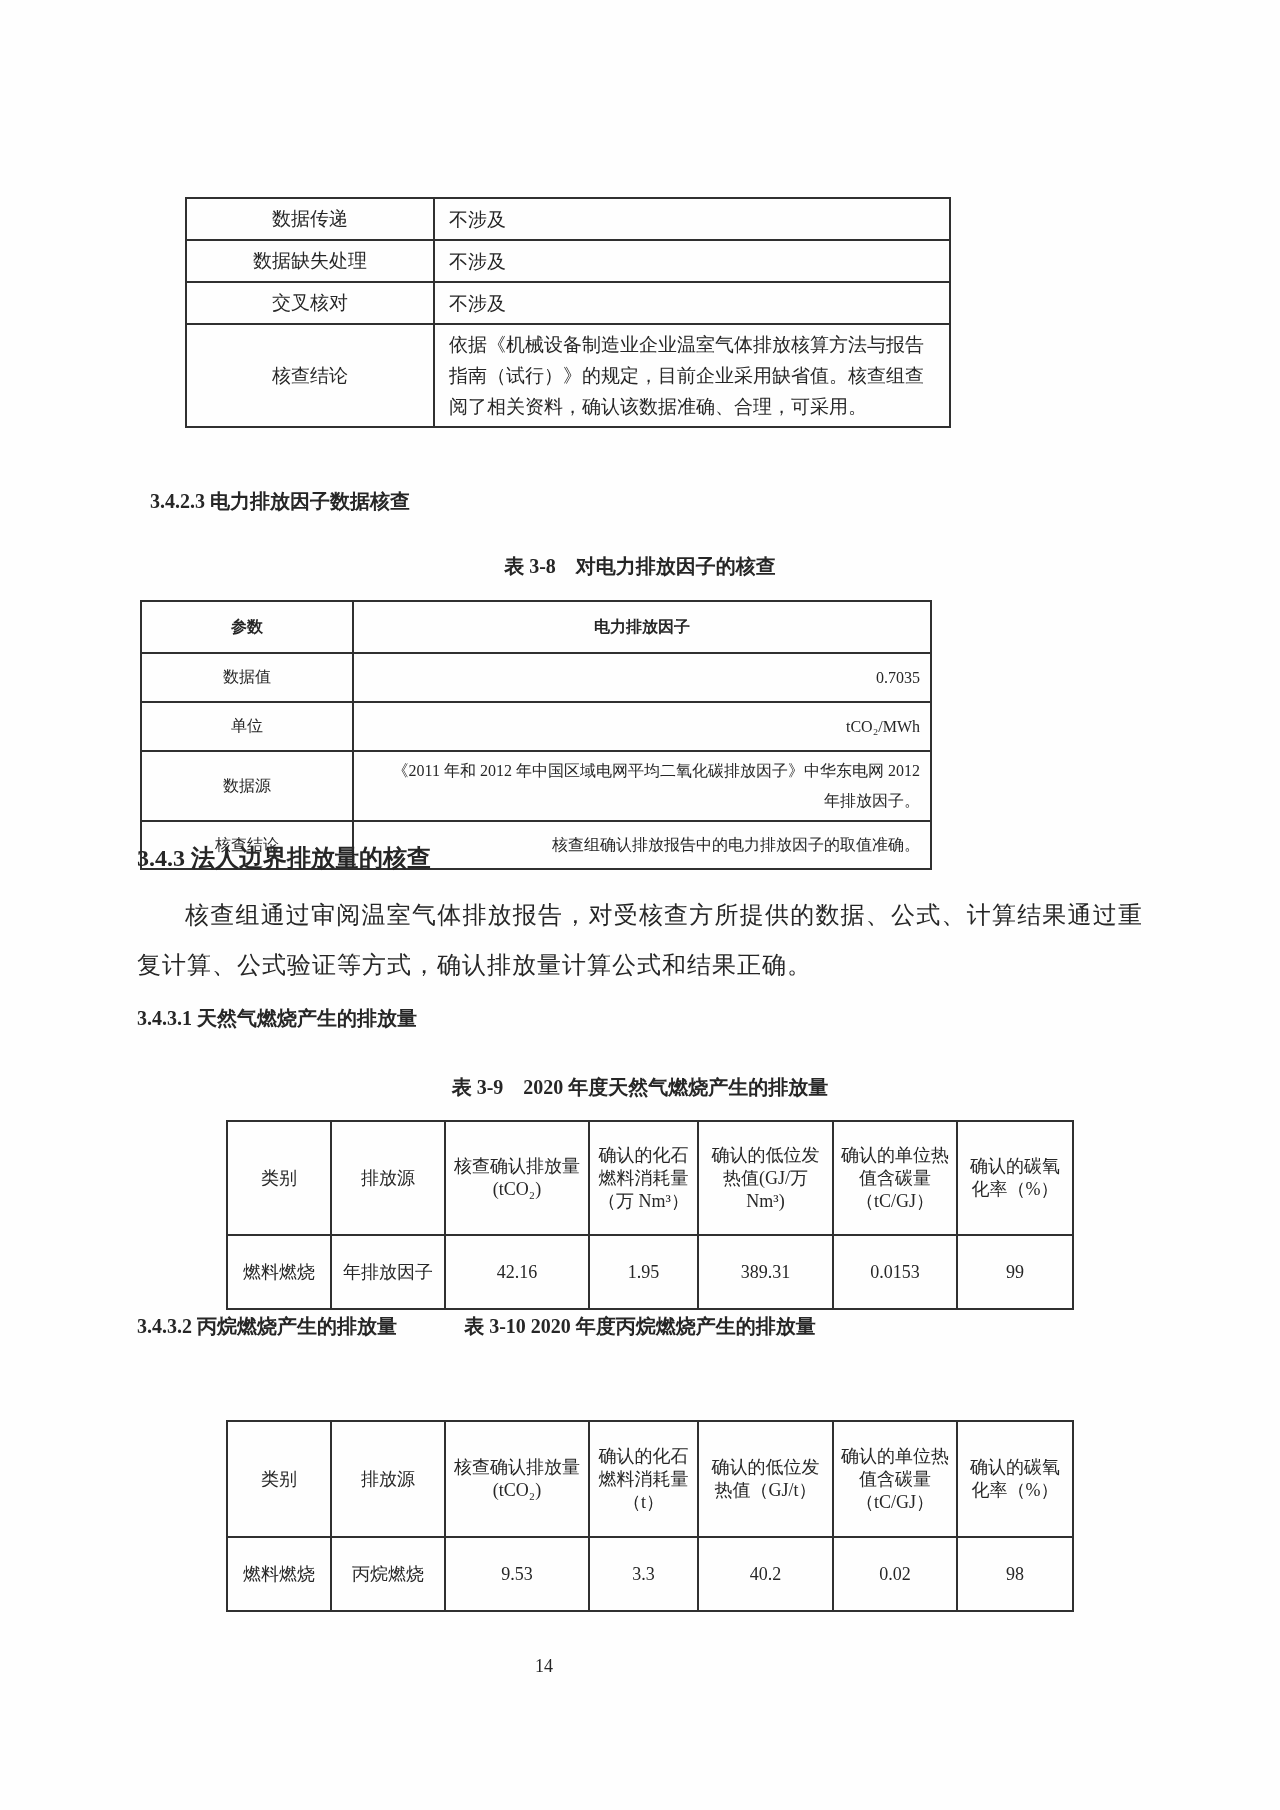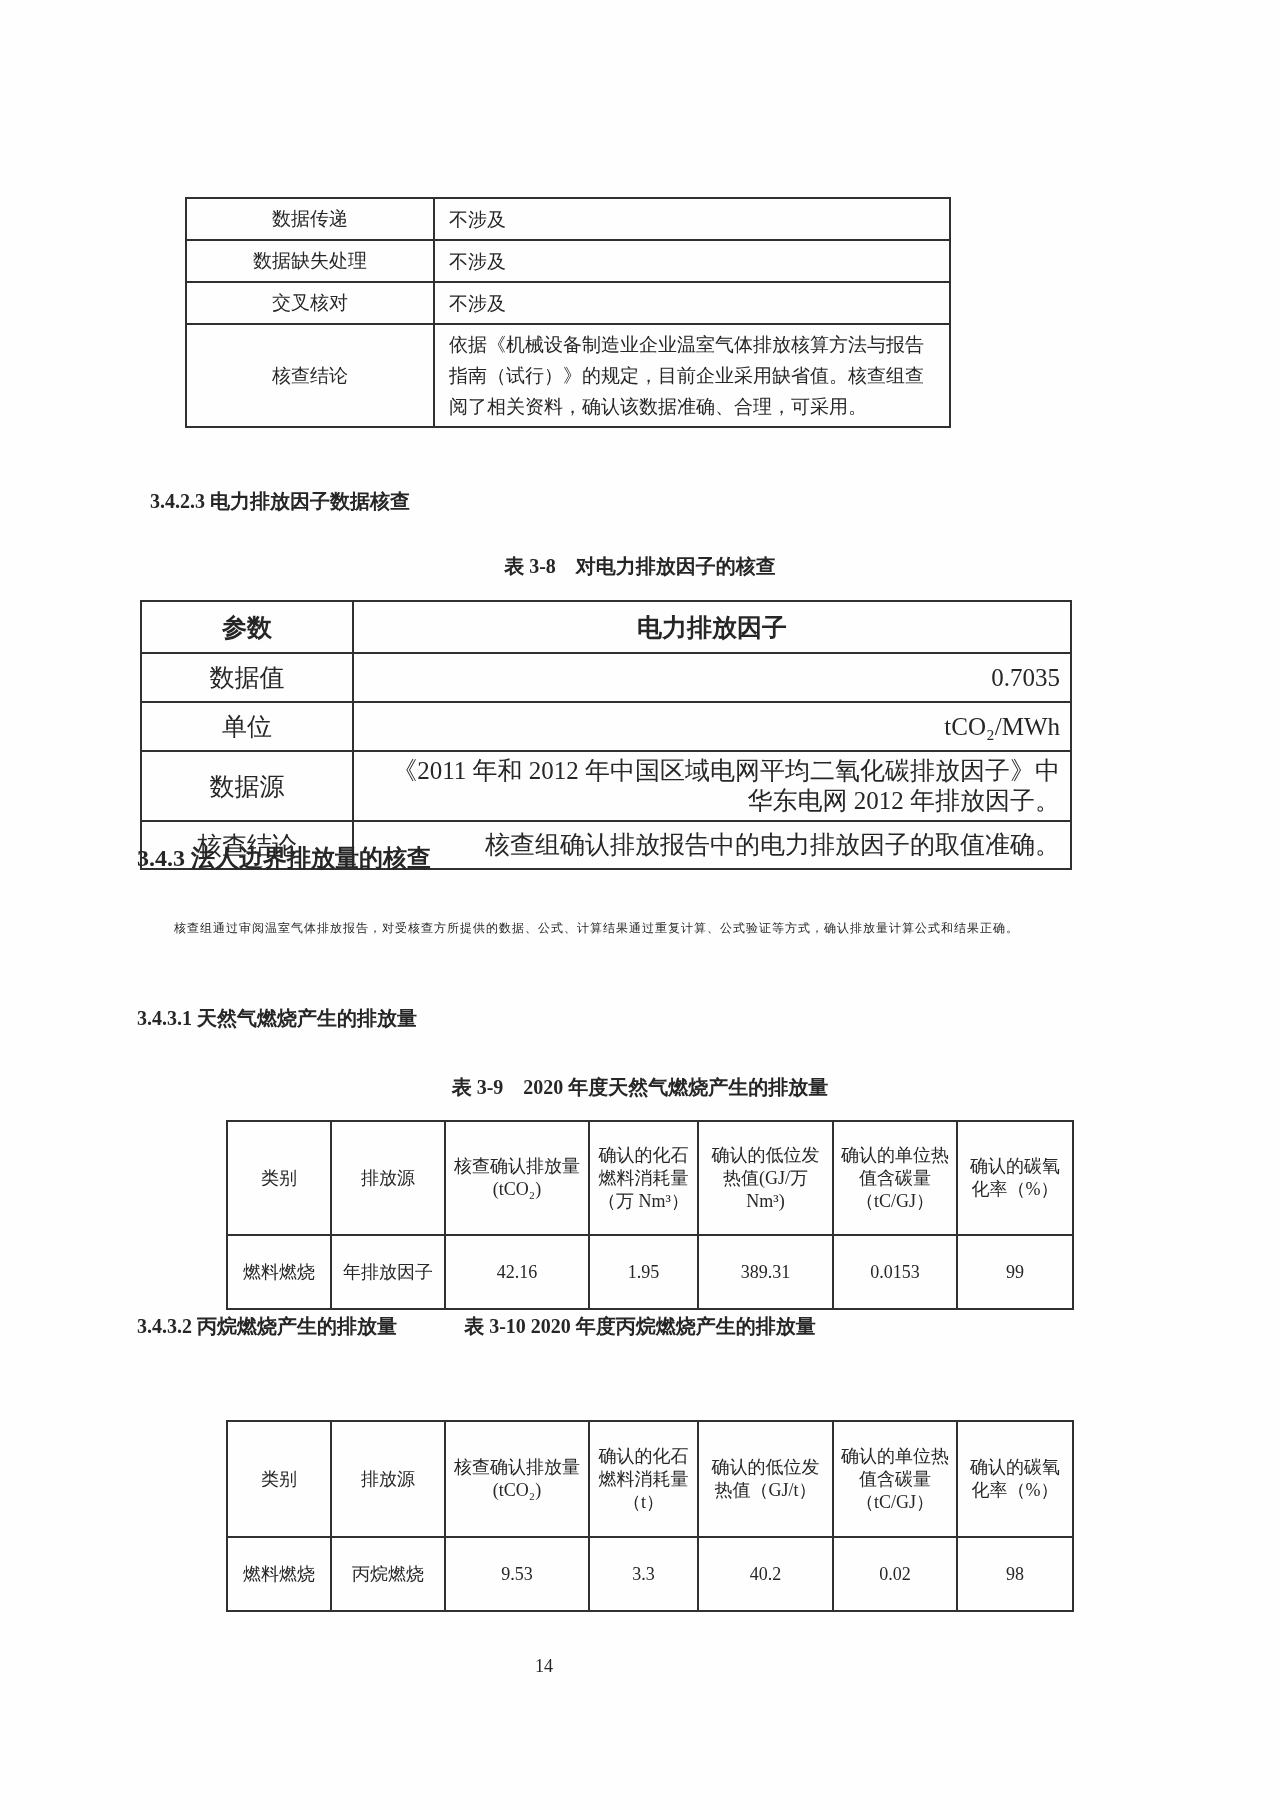--- a/index.html
+++ b/index.html
@@ -13,37 +13,37 @@
   .t-carry{position:absolute;top:197px;left:185px;width:766px;font-size:19px;}
   .t-carry td{border:2px solid #303030;padding:4px 10px;vertical-align:middle;}
   .t-carry td.lbl{width:226px;text-align:center;}
   .t-carry td.val{text-align:left;padding-left:14px;line-height:31px;}
   .t-carry tr.short td{height:32px;font-family:Liberation Serif, serif;}
   
   .h-sub{position:absolute;left:150px;font-size:20px;font-weight:bold;margin:0;white-space:nowrap;}
   .h-main{position:absolute;left:137px;font-size:24px;font-weight:bold;margin:0;white-space:nowrap;}
   .caption{position:absolute;left:0;width:1280px;text-align:center;font-size:20px;font-weight:bold;}
   
-  .t38{position:absolute;top:600px;left:140px;width:932px;font-size:25px;}
+  .t38{position:absolute;top:600px;left:140px;width:792px;font-size:16px;}
   .t38 th,.t38 td{border:2px solid #303030;padding:4px 10px;vertical-align:middle;}
   .t38 .c1{width:190px;text-align:center;font-weight:normal;}
   .t38 th.c1,.t38 th.c2{font-weight:bold;text-align:center;height:42px;}
   .t38 td.c2{text-align:right;padding-left:24px;line-height:30px;}
   .t38 tr.r1 td{height:39px;margin-top:38px;} .t38 tr.r2 td{height:39px;} .t38 tr.r4 td{height:38px;}
   
   .t-emis{position:absolute;left:226px;width:846px;font-size:18px;table-layout:fixed;}
   .t-emis th,.t-emis td{border:2px solid #303030;padding:3px 6px;vertical-align:middle;text-align:center;}
   .t-emis th{font-weight:normal;line-height:23px;}
   .t-emis td{height:66px;line-height:25px;}
   .t39{top:1120px;} .t39 th{height:106px;}
   .t310{top:1420px;} .t310 th{height:108px;}
   
   .body-para{
-    position:absolute;top:890px;left:137px;width:1006px;margin:13px;
-    font-size:12px;line-height:50px;text-align:justify;text-indent:2em;
+    position:absolute;top:890px;left:137px;width:1006px;margin:0;
+    font-size:24px;line-height:50px;text-align:justify;text-indent:2em;
     letter-spacing:1px;
   }
   .pagenum{position:absolute;top:1656px;left:0;width:1088px;text-align:center;font-size:18px;}
 </style>
 </head>
 <body>
 
 <div class="page">
 
   <table class="t-carry">

